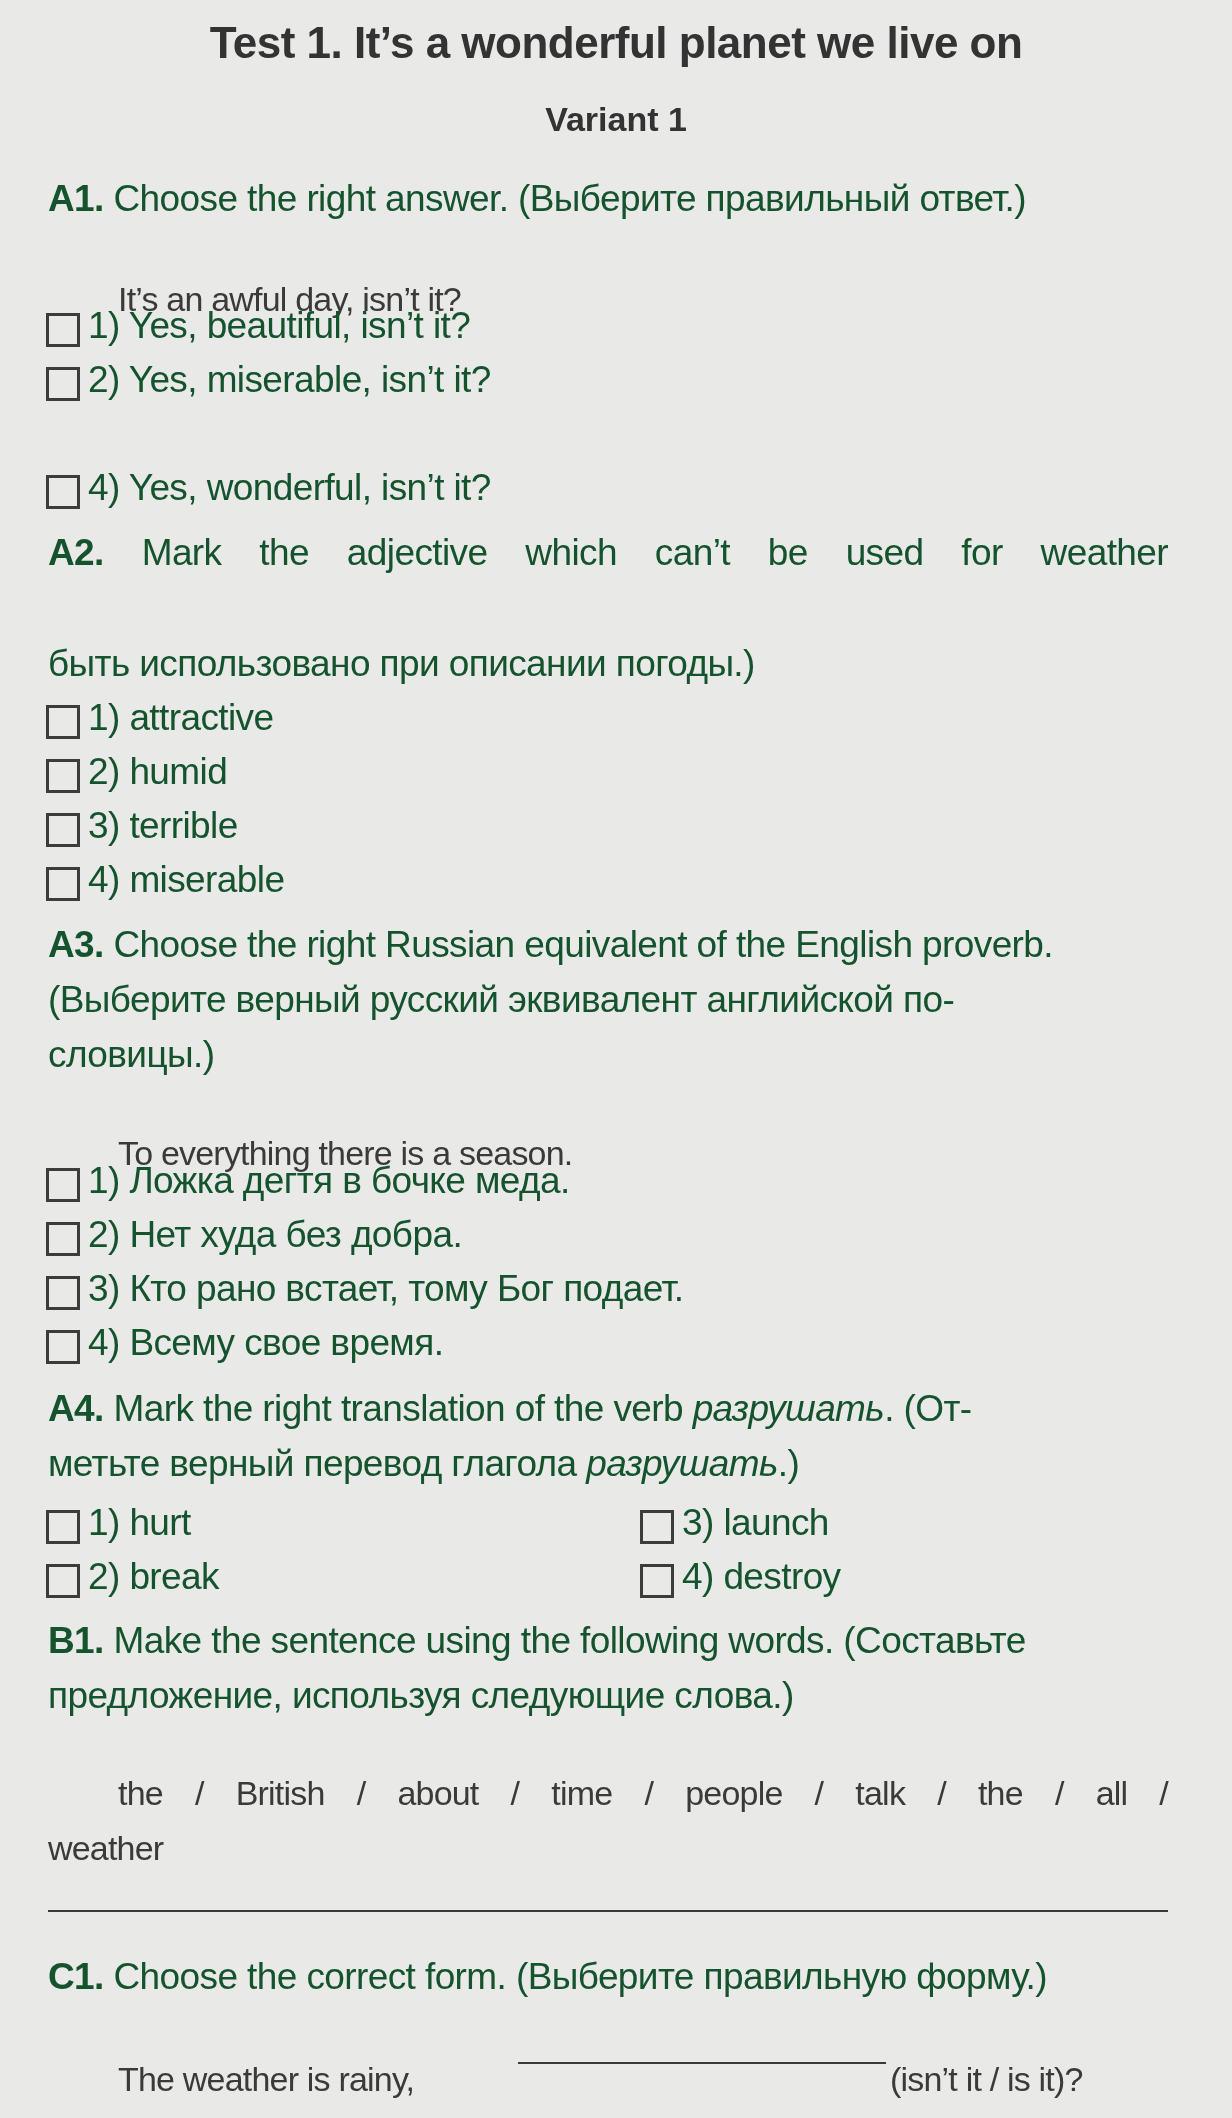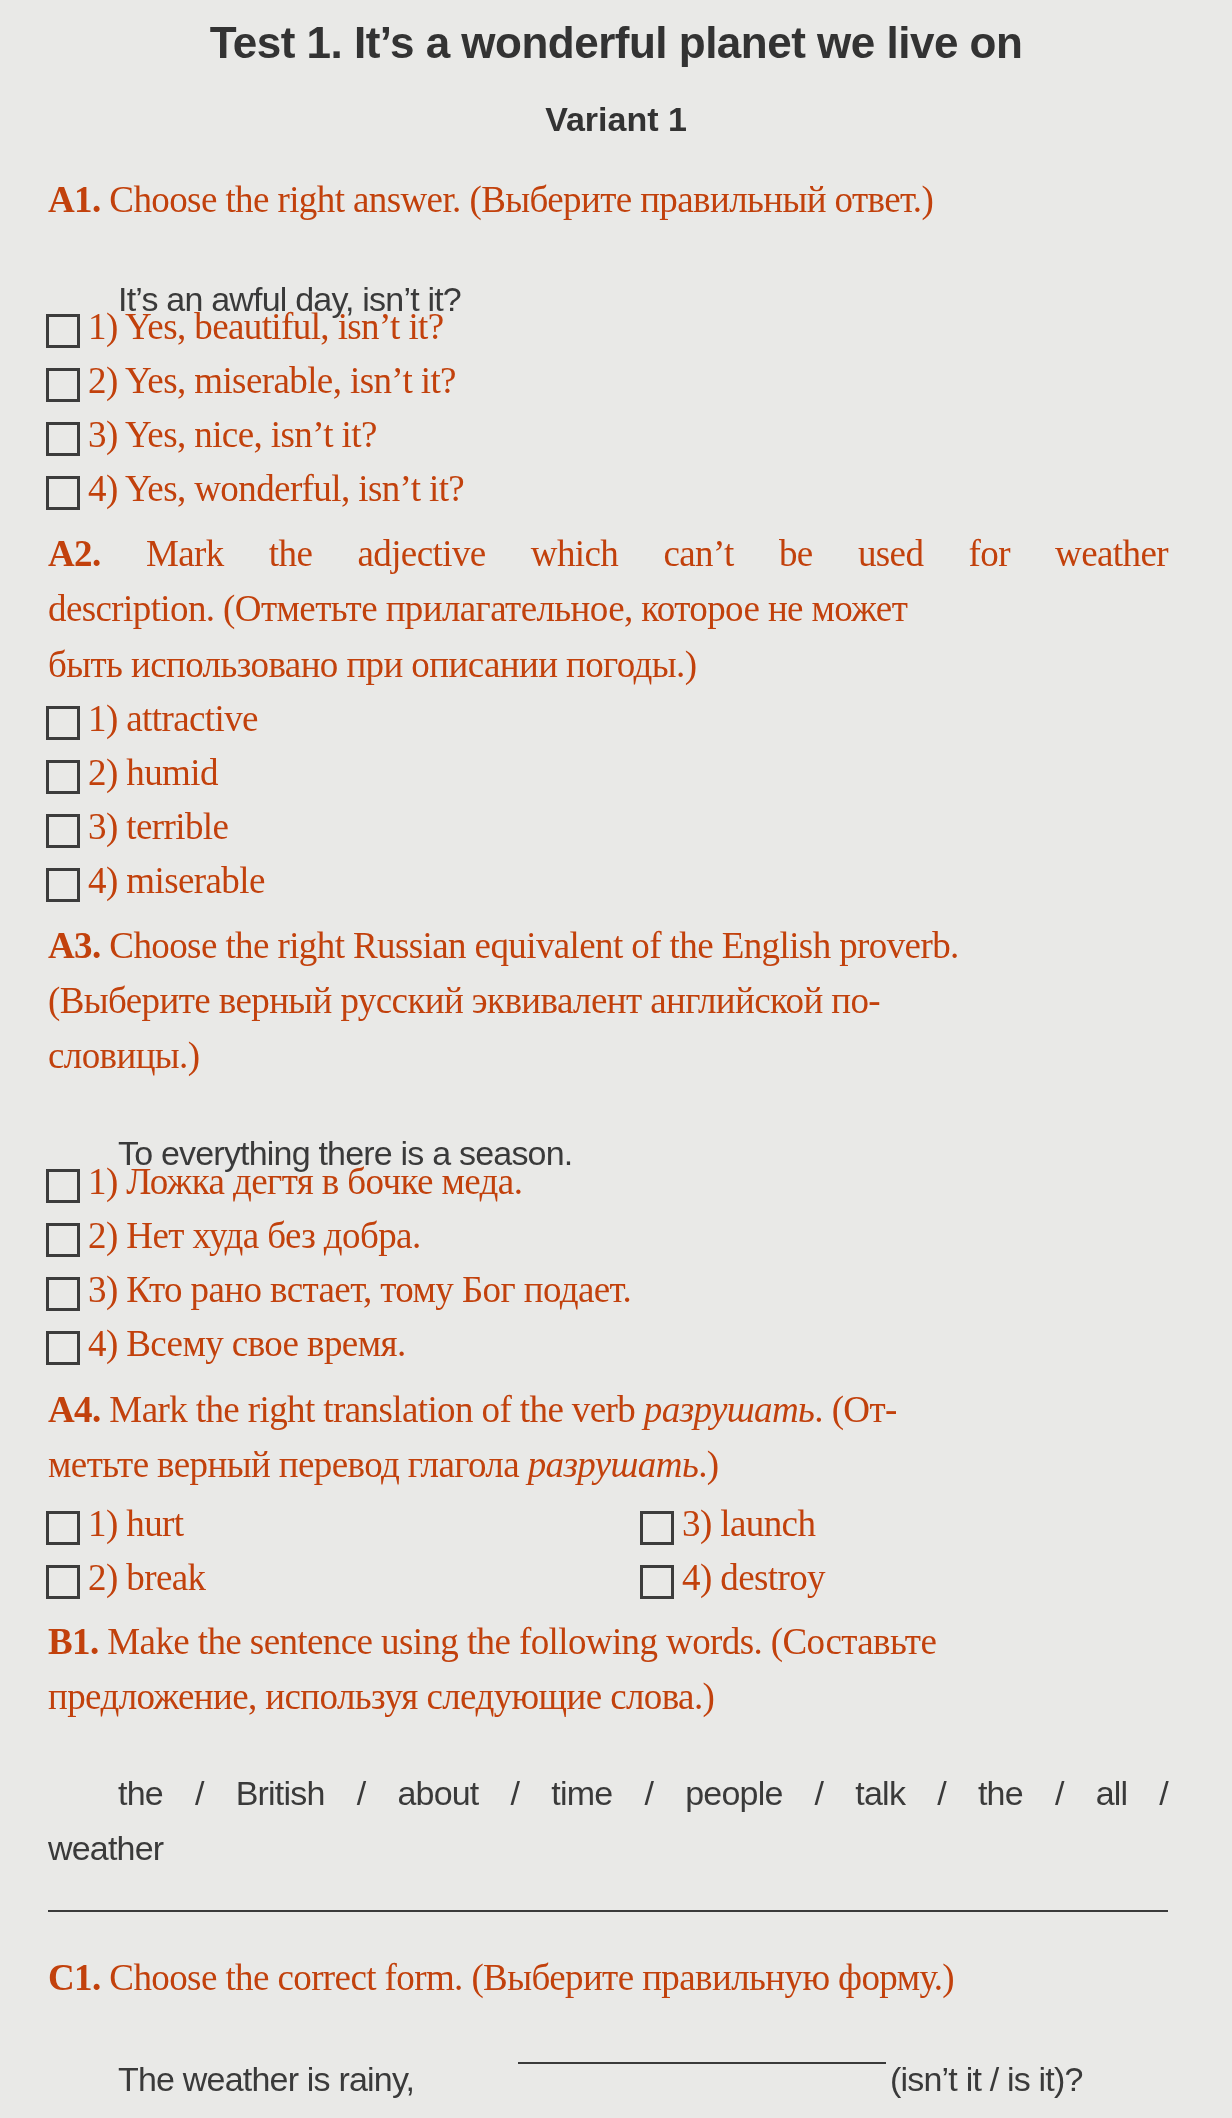--- a/index.html
+++ b/index.html
@@ -14,21 +14,21 @@
     position: absolute; left: 0; width: 1232px; top: 18px; text-align: center;
     font-family: "Liberation Sans", sans-serif; font-weight: bold;
     font-size: 44px; letter-spacing: -0.5px; color: #333;
   }
   .variant {
     position: absolute; left: 0; width: 1232px; top: 100px; text-align: center;
     font-family: "Liberation Sans", sans-serif; font-weight: bold;
     font-size: 34px; color: #333;
   }
   .serif {
-    font-family: Liberation Serif, serif; font-size: 37px; color: #c2410c;
+    font-family: Liberation Sans, sans-serif; font-size: 37px; color: #14532d;
     letter-spacing: -0.6px;
   }
   .sans {
     font-family: "Liberation Sans", sans-serif; font-size: 34px; color: #3a3a3a;
     letter-spacing: -0.8px;
     margin-top: 36px;
   }
   .line { position: absolute; white-space: nowrap; }
   .task-head { font-weight: bold; }
   .justify { text-align: justify; text-align-last: justify; }
@@ -55,34 +55,29 @@
   <div class="line sans" style="left:118px; top:244px;">It’s an awful day, isn’t it?</div>
 
   <div class="opt serif" style="left:46px; top:305px;">
     <span class="box"></span>
     <span>1) Yes, beautiful, isn’t it?</span>
   </div>
   <div class="opt serif" style="left:46px; top:359px;">
     <span class="box"></span>
     <span>2) Yes, miserable, isn’t it?</span>
   </div>
-  <div class="opt serif" style="left:46px; top:413px;">
-    <span class="box"></span>
-    <span>3) Yes, nice, isn’t it?</span>
-  </div>
   <div class="opt serif" style="left:46px; top:467px;">
     <span class="box"></span>
     <span>4) Yes, wonderful, isn’t it?</span>
   </div>
 
   <div class="line serif justify" style="left:48px; top:532px; width:1120px;">
     <span class="task-head">A2.</span>
     <span>Mark the adjective which can’t be used for weather</span>
   </div>
-  <div class="line serif" style="left:48px; top:587px;">description. (Отметьте прилагательное, которое не может</div>
   <div class="line serif" style="left:48px; top:643px;">быть использовано при описании погоды.)</div>
 
   <div class="opt serif" style="left:46px; top:697px;">
     <span class="box"></span>
     <span>1) attractive</span>
   </div>
   <div class="opt serif" style="left:46px; top:751px;">
     <span class="box"></span>
     <span>2) humid</span>
   </div>

